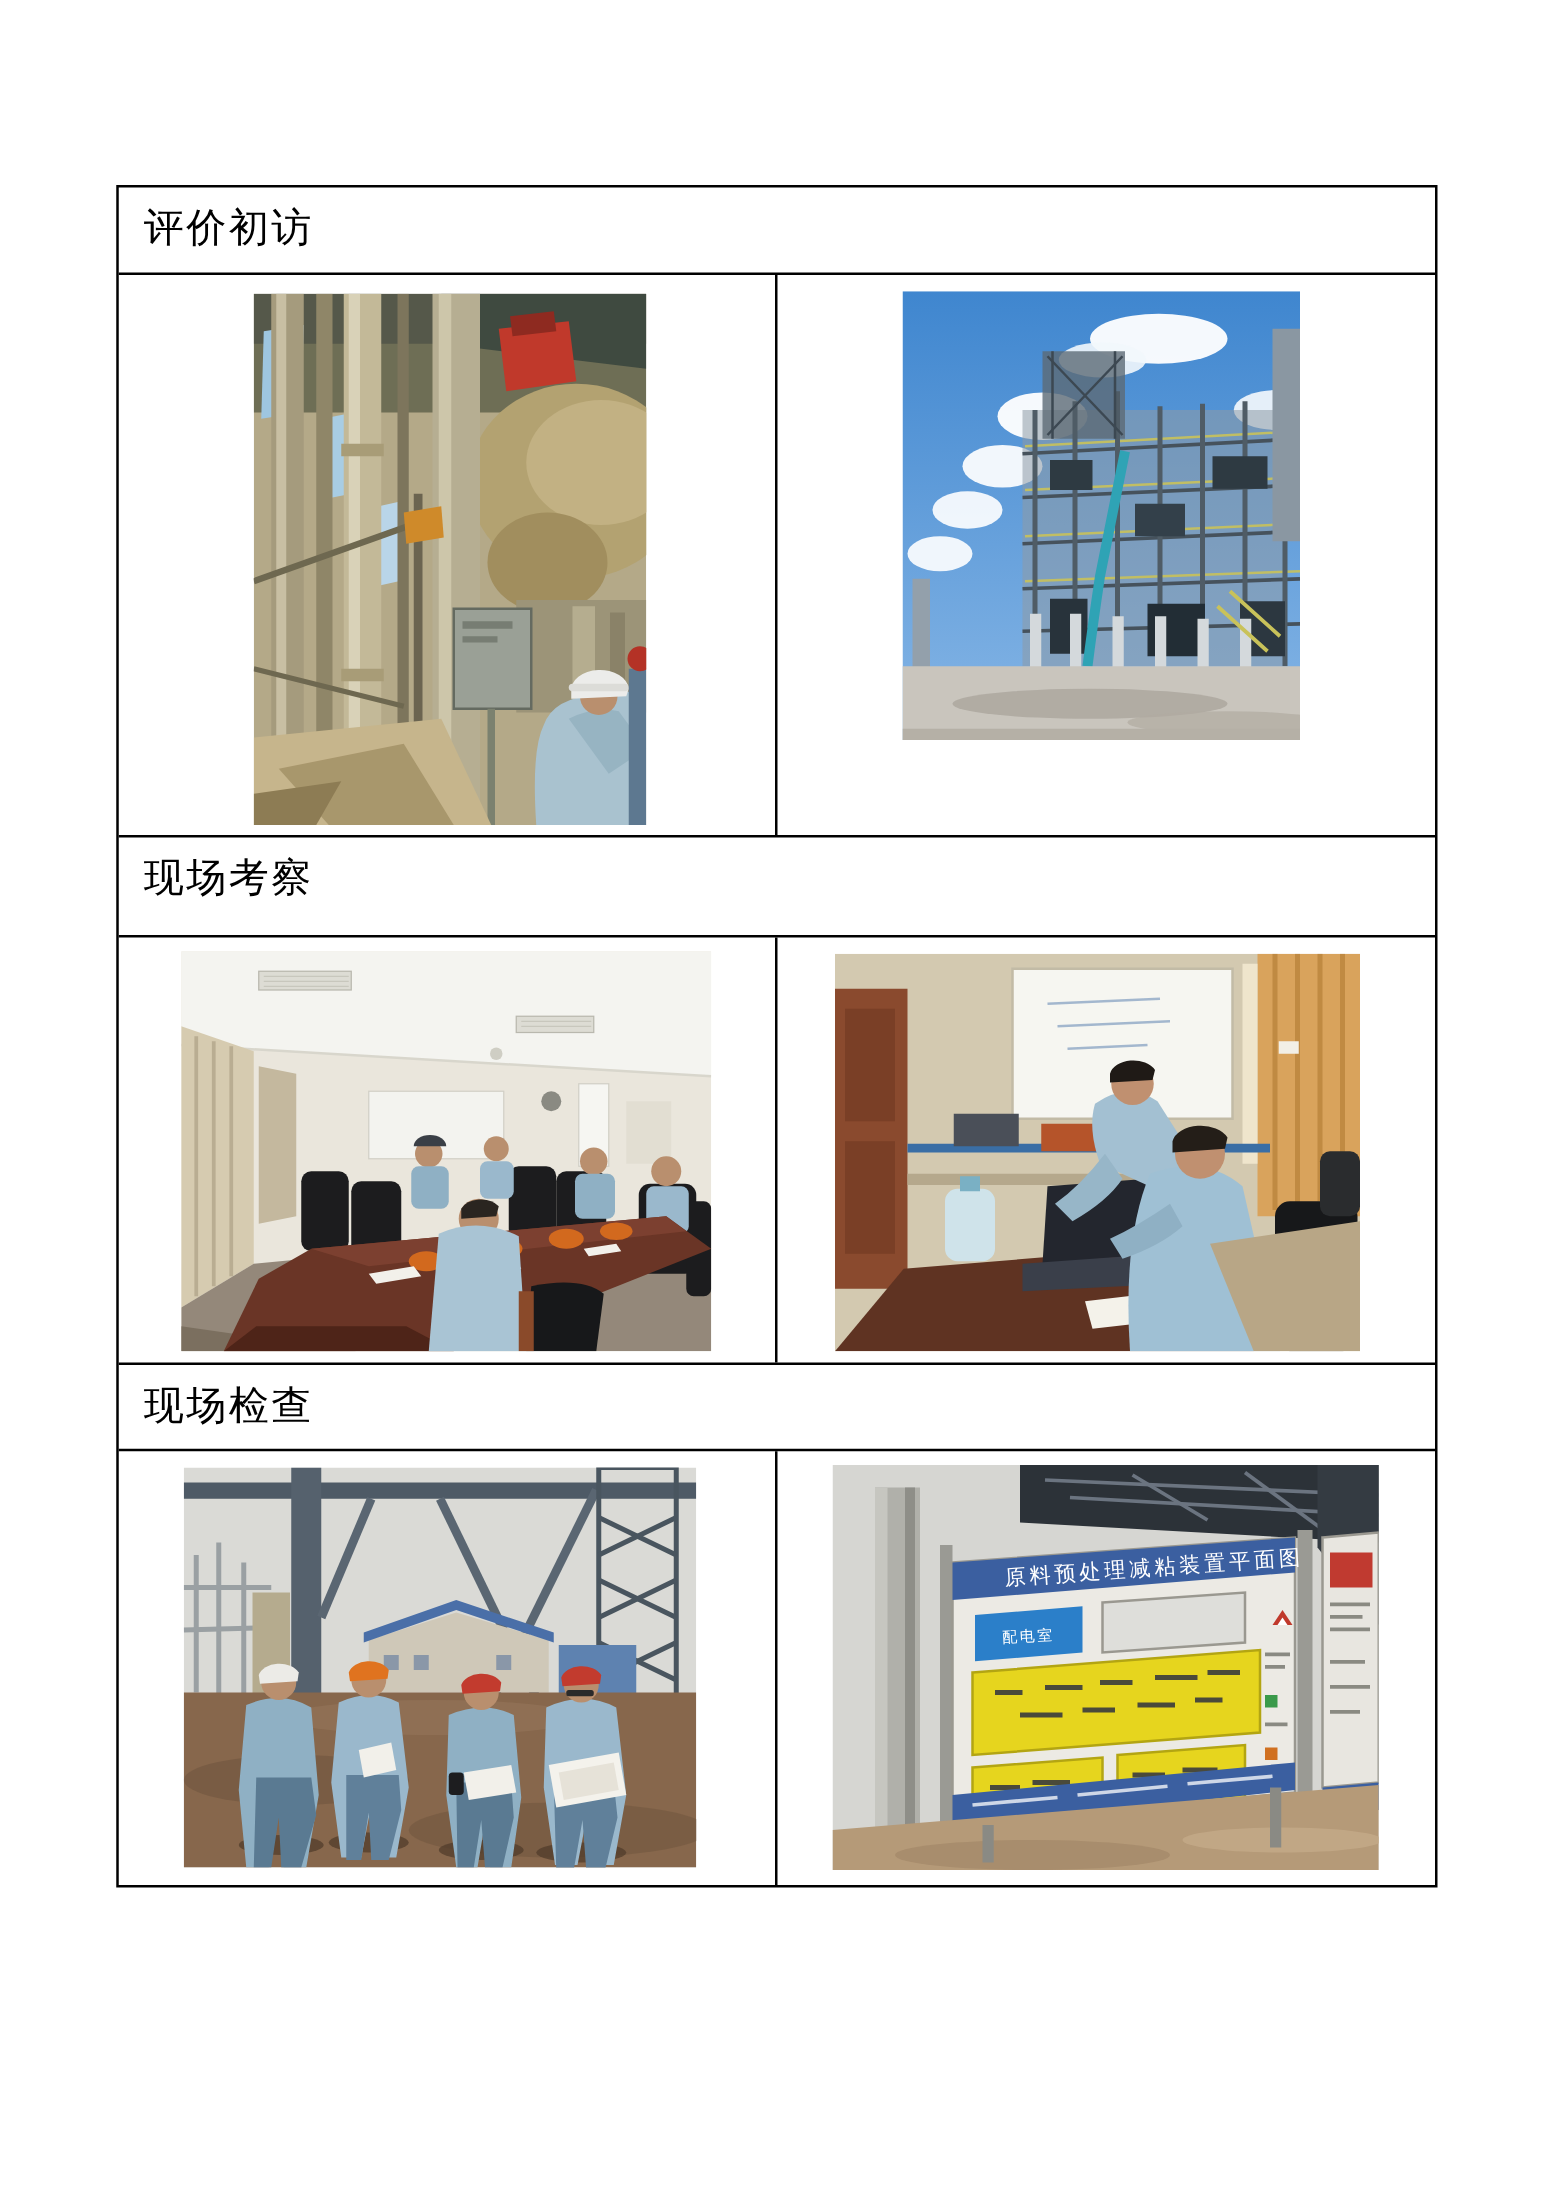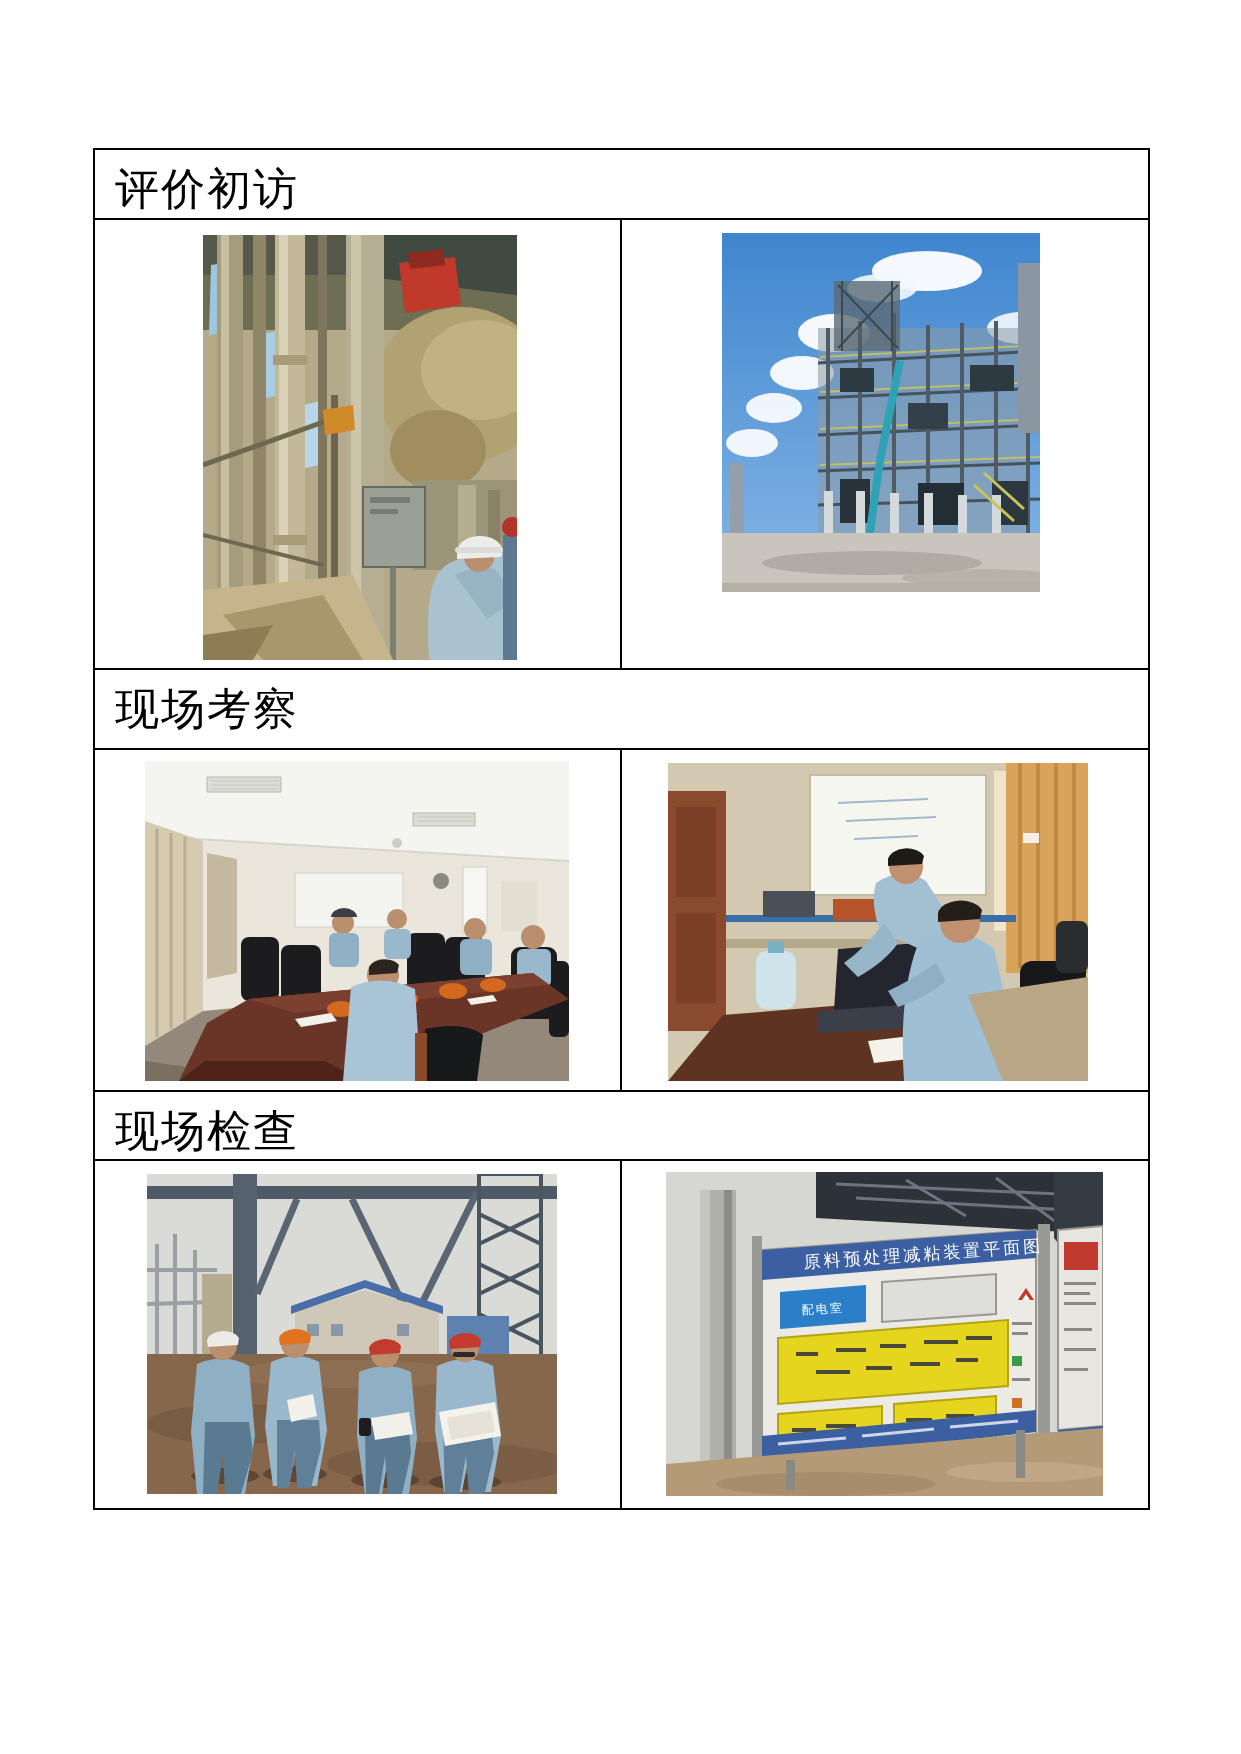--- a/index.html
+++ b/index.html
@@ -7,21 +7,21 @@
     width:1241px; height:1754px; background:#ffffff; position:relative;
     font-family:"Liberation Serif","DejaVu Serif",serif; color:#000;
   }
   .photo-table {
     position:absolute; left:93px; top:148px; width:1057px; height:1362px;
     border:2px solid #000; box-sizing:border-box;
     display:flex; flex-direction:column; background:#fff;
   }
   .hrow {
     box-sizing:border-box; border-bottom:2px solid #000;
-    font-size:44px; line-height:1.25; padding:12px 4px 0 20px;
+    font-size:32px; line-height:1.25; padding:12px 4px 0 20px;
     letter-spacing:2px;
   }
   .hrow1 { height:70px; }
   .hrow2 { height:80px; }
   .hrow3 { height:70px; }
   .prow { box-sizing:border-box; display:flex; }
   .prow1 { height:455px; border-bottom:2px solid #000; }
   .prow2 { height:345px; border-bottom:2px solid #000; }
   .prow3 { height:350px; }
   .cell { box-sizing:border-box; position:relative; overflow:hidden; }

